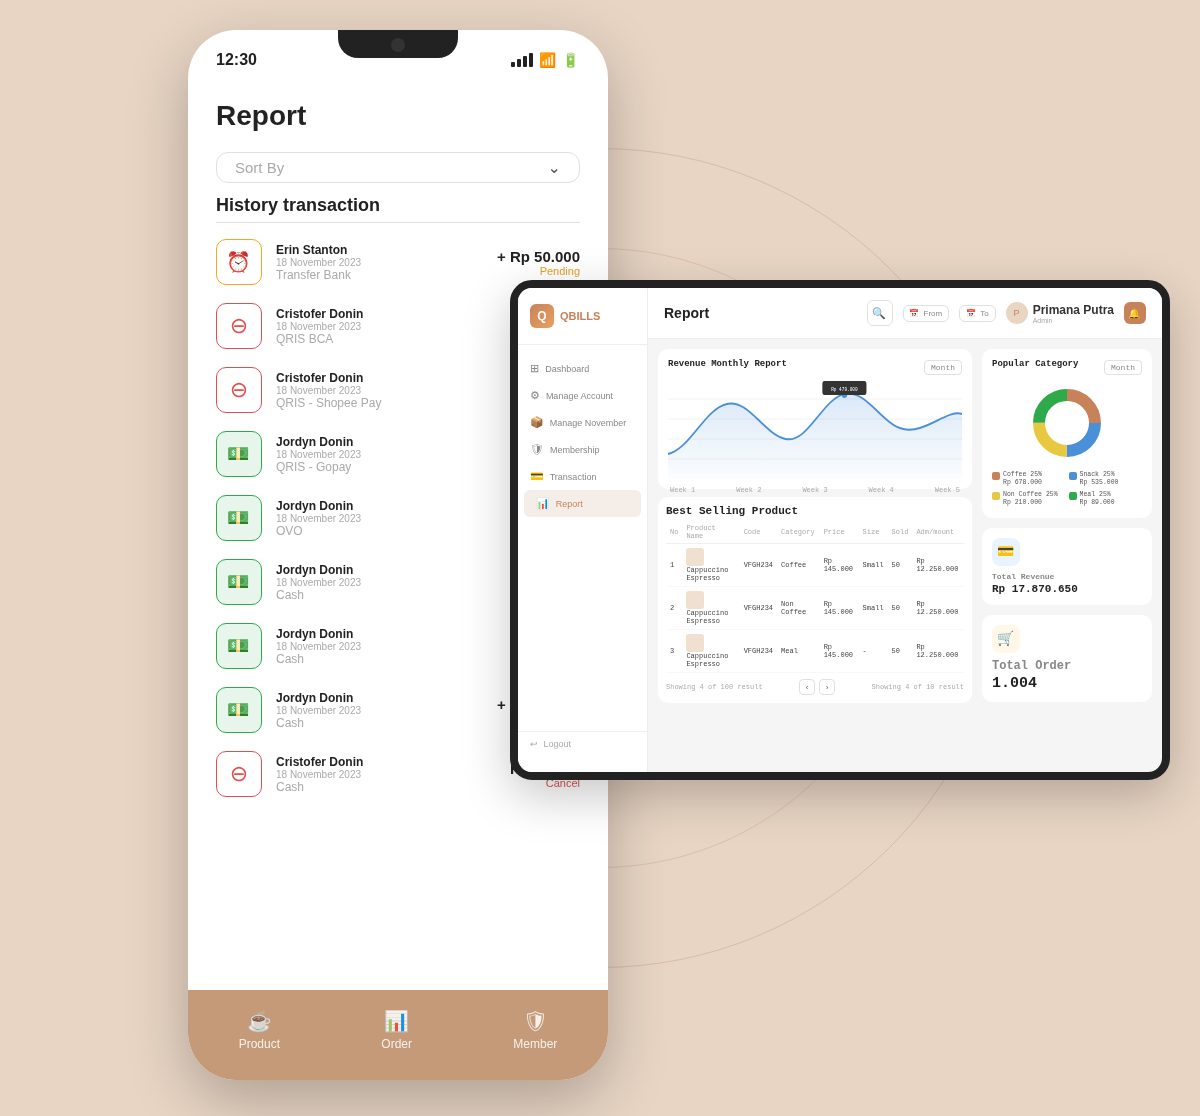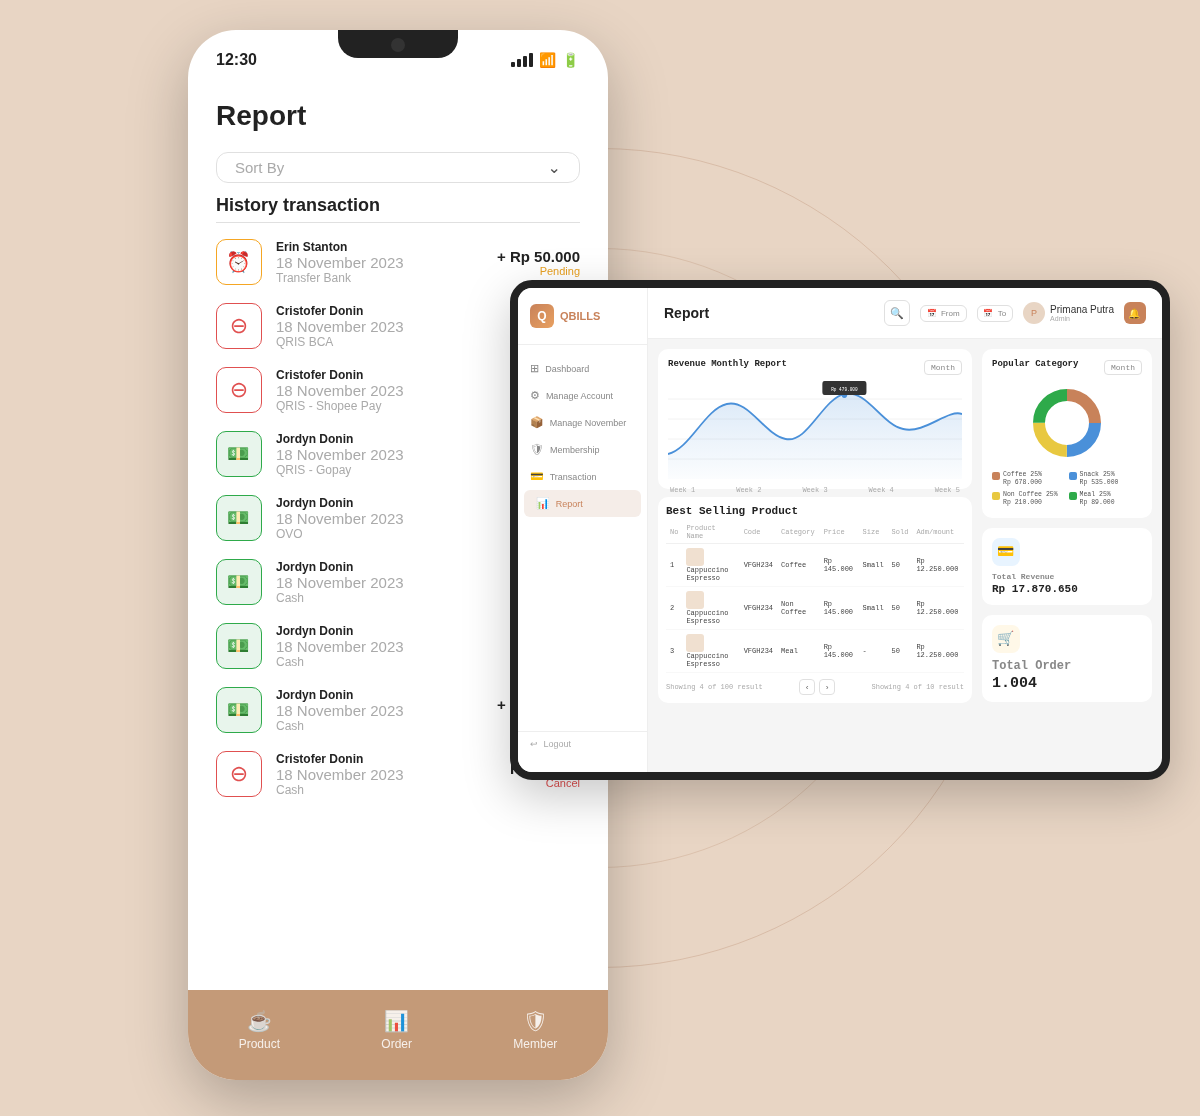--- a/index.html
+++ b/index.html
@@ -159,21 +159,21 @@
       border-radius: 10px;
       border: 1.5px solid #e0e0e0;
       display: flex;
       align-items: center;
       justify-content: center;
       flex-shrink: 0;
       font-size: 20px;
     }
     .trans-info { flex: 1; }
     .trans-name { font-size: 12px; font-weight: 600; color: #222; }
-    .trans-date { font-size: 15px; color: #aaa; }
+    .trans-date { font-size: 10px; color: #aaa; }
     .trans-method { font-size: 12px; color: #aaa; }
     .trans-amount { text-align: right; }
     .trans-value { font-size: 15px; font-weight: 600; color: #222; white-space: nowrap; }
     .trans-status { font-size: 11px; font-weight: 500; }
     .status-pending { color: #e8a020; }
     .status-cancel { color: #e05050; }
     .status-success { color: #2eaa4a; }
 
     
     .phone-nav {
@@ -317,21 +317,21 @@
       align-items: center;
       gap: 5px;
     }
     .user-avatar-small {
       width: 22px; height: 22px;
       background: #e8d5c4;
       border-radius: 50%;
       display: flex; align-items: center; justify-content: center;
       font-size: 9px; color: #c8825a;
     }
-    .user-name-small { font-size: 10px; color: #333; font-weight: 400; text-align: center; }
+    .user-name-small { font-size: 12px; color: #333; font-weight: 700; text-align: center; }
     .user-role-small { font-size: 7px; color: #aaa; }
     .notification-btn {
       width: 22px; height: 22px;
       background: #c8825a;
       border-radius: 6px;
       display: flex; align-items: center; justify-content: center;
       color: #fff; font-size: 10px;
     }
 
     .tablet-body {

